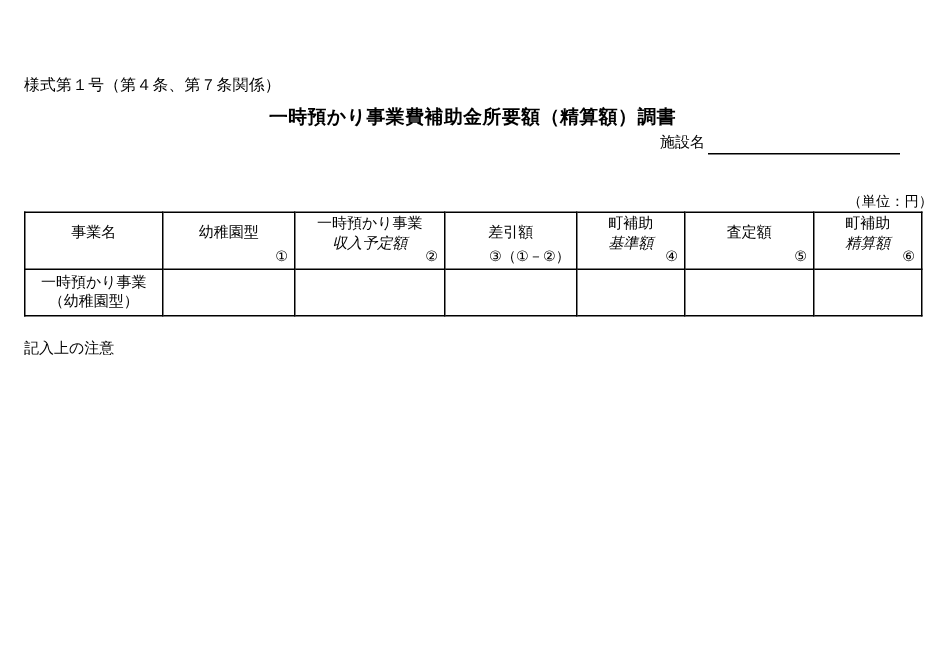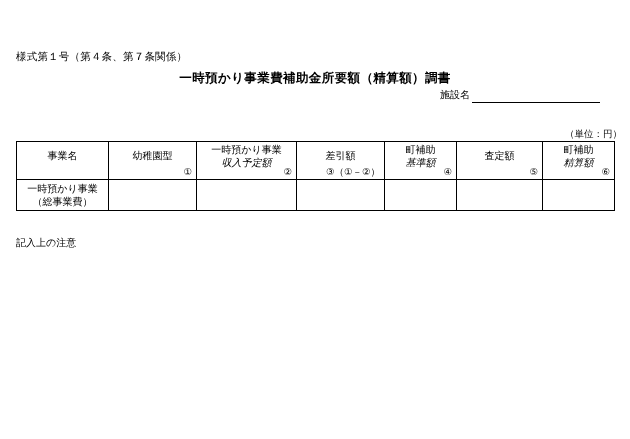--- a/index.html
+++ b/index.html
@@ -103,21 +103,21 @@
     text-align: center;
     font-size: 10px;
     line-height: 1.3;
     padding: 2px 2px;
   }
   table.main td.blank {
     height: 30px;
   }
   .notes {
     position: absolute;
-    left: 16px; top: 234px;
+    left: 16px; top: 224px;
     font-size: 10px;
     line-height: 1.75;
   }
   .notes-title { margin-bottom: 1px; }
   .note-item { white-space: nowrap; }
 </style>
 </head>
 <body>
 
 <div class="page">
@@ -193,21 +193,21 @@
             <span class="l2">精算額</span>
           </div>
           <span class="circ-num">⑥</span>
         </th>
       </tr>
     </thead>
     <tbody>
       <tr>
         <td class="rowlabel">
           <div>一時預かり事業</div>
-          <div>（総事業費）</div>
+          <div>（幼稚園型）</div>
         </td>
         <td class="blank"></td>
         <td class="blank"></td>
         <td class="blank"></td>
         <td class="blank"></td>
         <td class="blank"></td>
         <td class="blank"></td>
       </tr>
     </tbody>
   </table>

